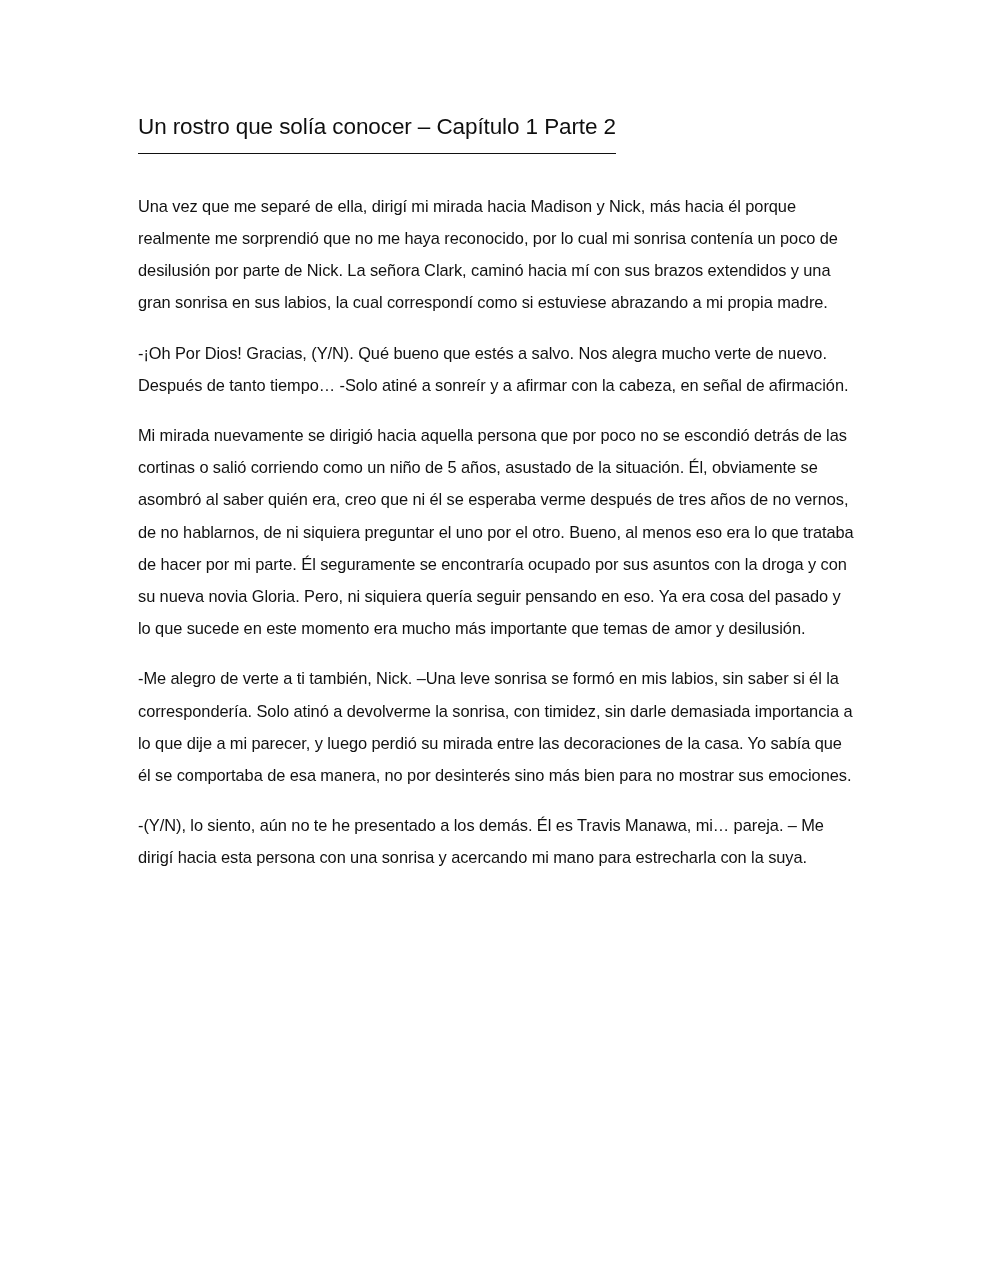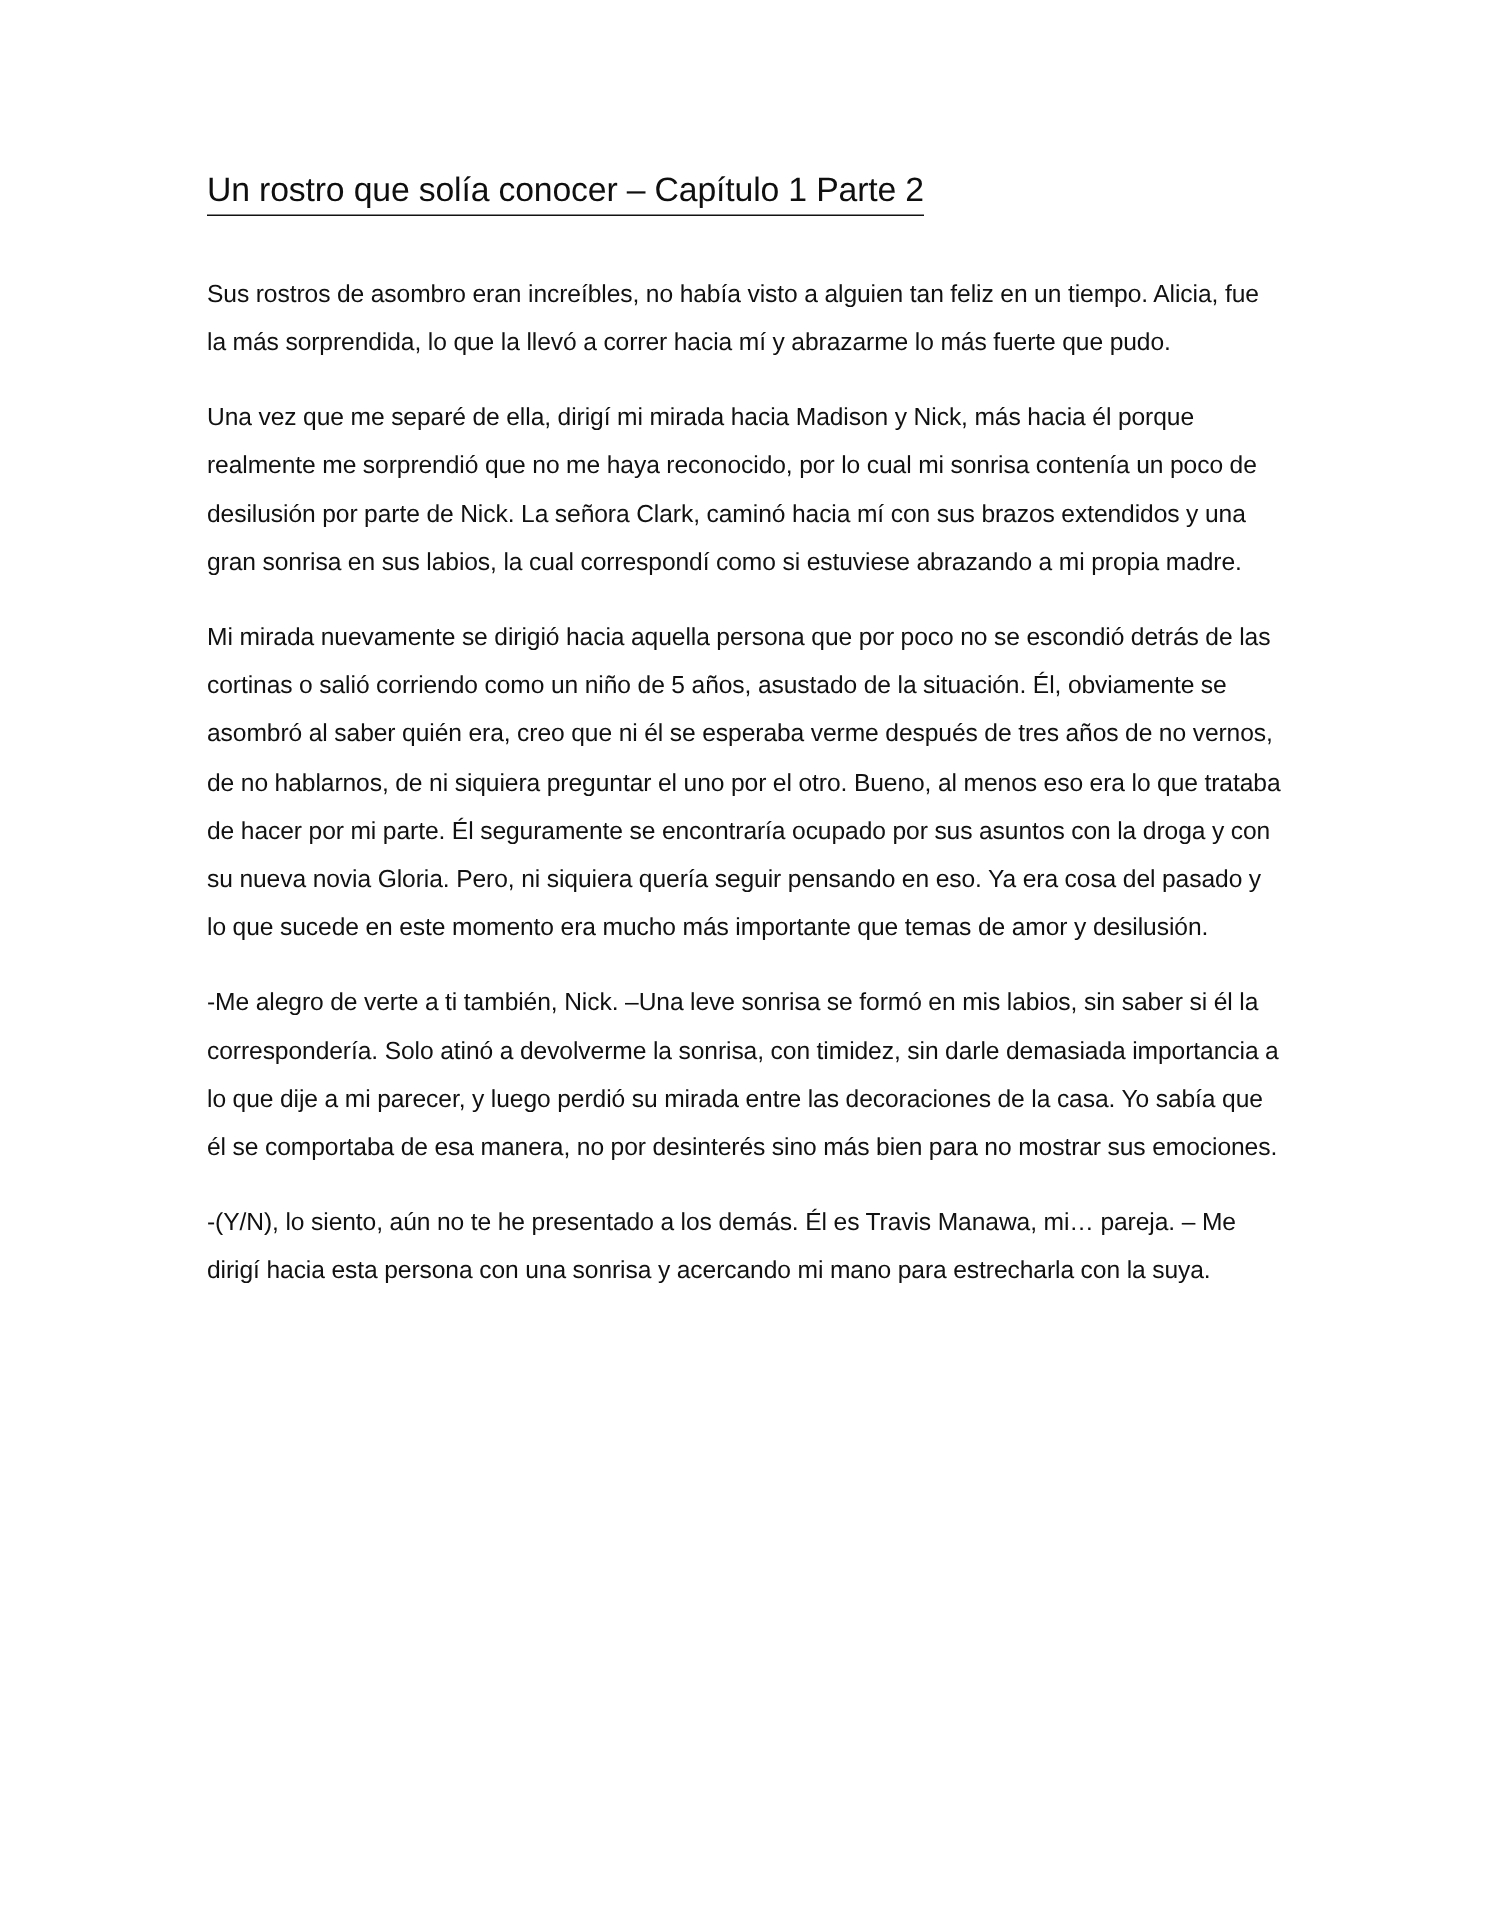--- a/index.html
+++ b/index.html
@@ -24,21 +24,21 @@
   }
   #doc-title {
     font-size: 22.5px;
     font-weight: normal;
     line-height: 1.28;
     margin: 0 0 19px 0;
     letter-spacing: -0.1px;
     color: #0f0f0f;
     display: inline-block;
     border-bottom: 1.6px solid #111111;
-    padding-bottom: 1px;
+    padding-bottom: 11px;
     white-space: nowrap;
   }
   #title-row {
     margin-bottom: 17px;
   }
   .para {
     font-size: 16.4px;
     line-height: 32.2px;
     margin: 0 0 18px 0;
     color: #111111;
@@ -53,19 +53,19 @@
 </style>
 </head>
 <body>
 
 <div id="page">
 
   <div id="title-row">
     <h1 id="doc-title">Un rostro que solía conocer – Capítulo 1 Parte 2</h1>
   </div>
 
-  <p class="para">Sus rostros de asombro eran increíbles, no había visto a alguien tan feliz en un tiempo. Alicia, fue la más sorprendida, lo que la llevó a correr hacia mí y abrazarme lo más fuerte que pudo.</p>
   <p class="para">Una vez que me separé de ella, dirigí mi mirada hacia Madison y Nick, más hacia él porque realmente me sorprendió que no me haya reconocido, por lo cual mi sonrisa contenía un poco de desilusión por parte de Nick. La señora Clark, caminó hacia mí con sus brazos extendidos y una gran sonrisa en sus labios, la cual correspondí como si estuviese abrazando a mi propia madre.</p>
+  <p class="para">-¡Oh Por Dios! Gracias, (Y/N). Qué bueno que estés a salvo. Nos alegra mucho verte de nuevo. Después de tanto tiempo… -Solo atiné a sonreír y a afirmar con la cabeza, en señal de afirmación.</p>
   <p class="para">Mi mirada nuevamente se dirigió hacia aquella persona que por poco no se escondió detrás de las cortinas o salió corriendo como un niño de 5 años, asustado de la situación. Él, obviamente se asombró al saber quién era, creo que ni él se esperaba verme después de tres años de no vernos, de no hablarnos, de ni siquiera preguntar el uno por el otro. Bueno, al menos eso era lo que trataba de hacer por mi parte. Él seguramente se encontraría ocupado por sus asuntos con la droga y con su nueva novia Gloria. Pero, ni siquiera quería seguir pensando en eso. Ya era cosa del pasado y lo que sucede en este momento era mucho más importante que temas de amor y desilusión.</p>
   <p class="para">-Me alegro de verte a ti también, Nick. –Una leve sonrisa se formó en mis labios, sin saber si él la correspondería. Solo atinó a devolverme la sonrisa, con timidez, sin darle demasiada importancia a lo que dije a mi parecer, y luego perdió su mirada entre las decoraciones de la casa. Yo sabía que él se comportaba de esa manera, no por desinterés sino más bien para no mostrar sus emociones.</p>
   <p class="para">-(Y/N), lo siento, aún no te he presentado a los demás. Él es Travis Manawa, mi… pareja. – Me dirigí hacia esta persona con una sonrisa y acercando mi mano para estrecharla con la suya.</p>
 
 </div>
 
 </body></html>

